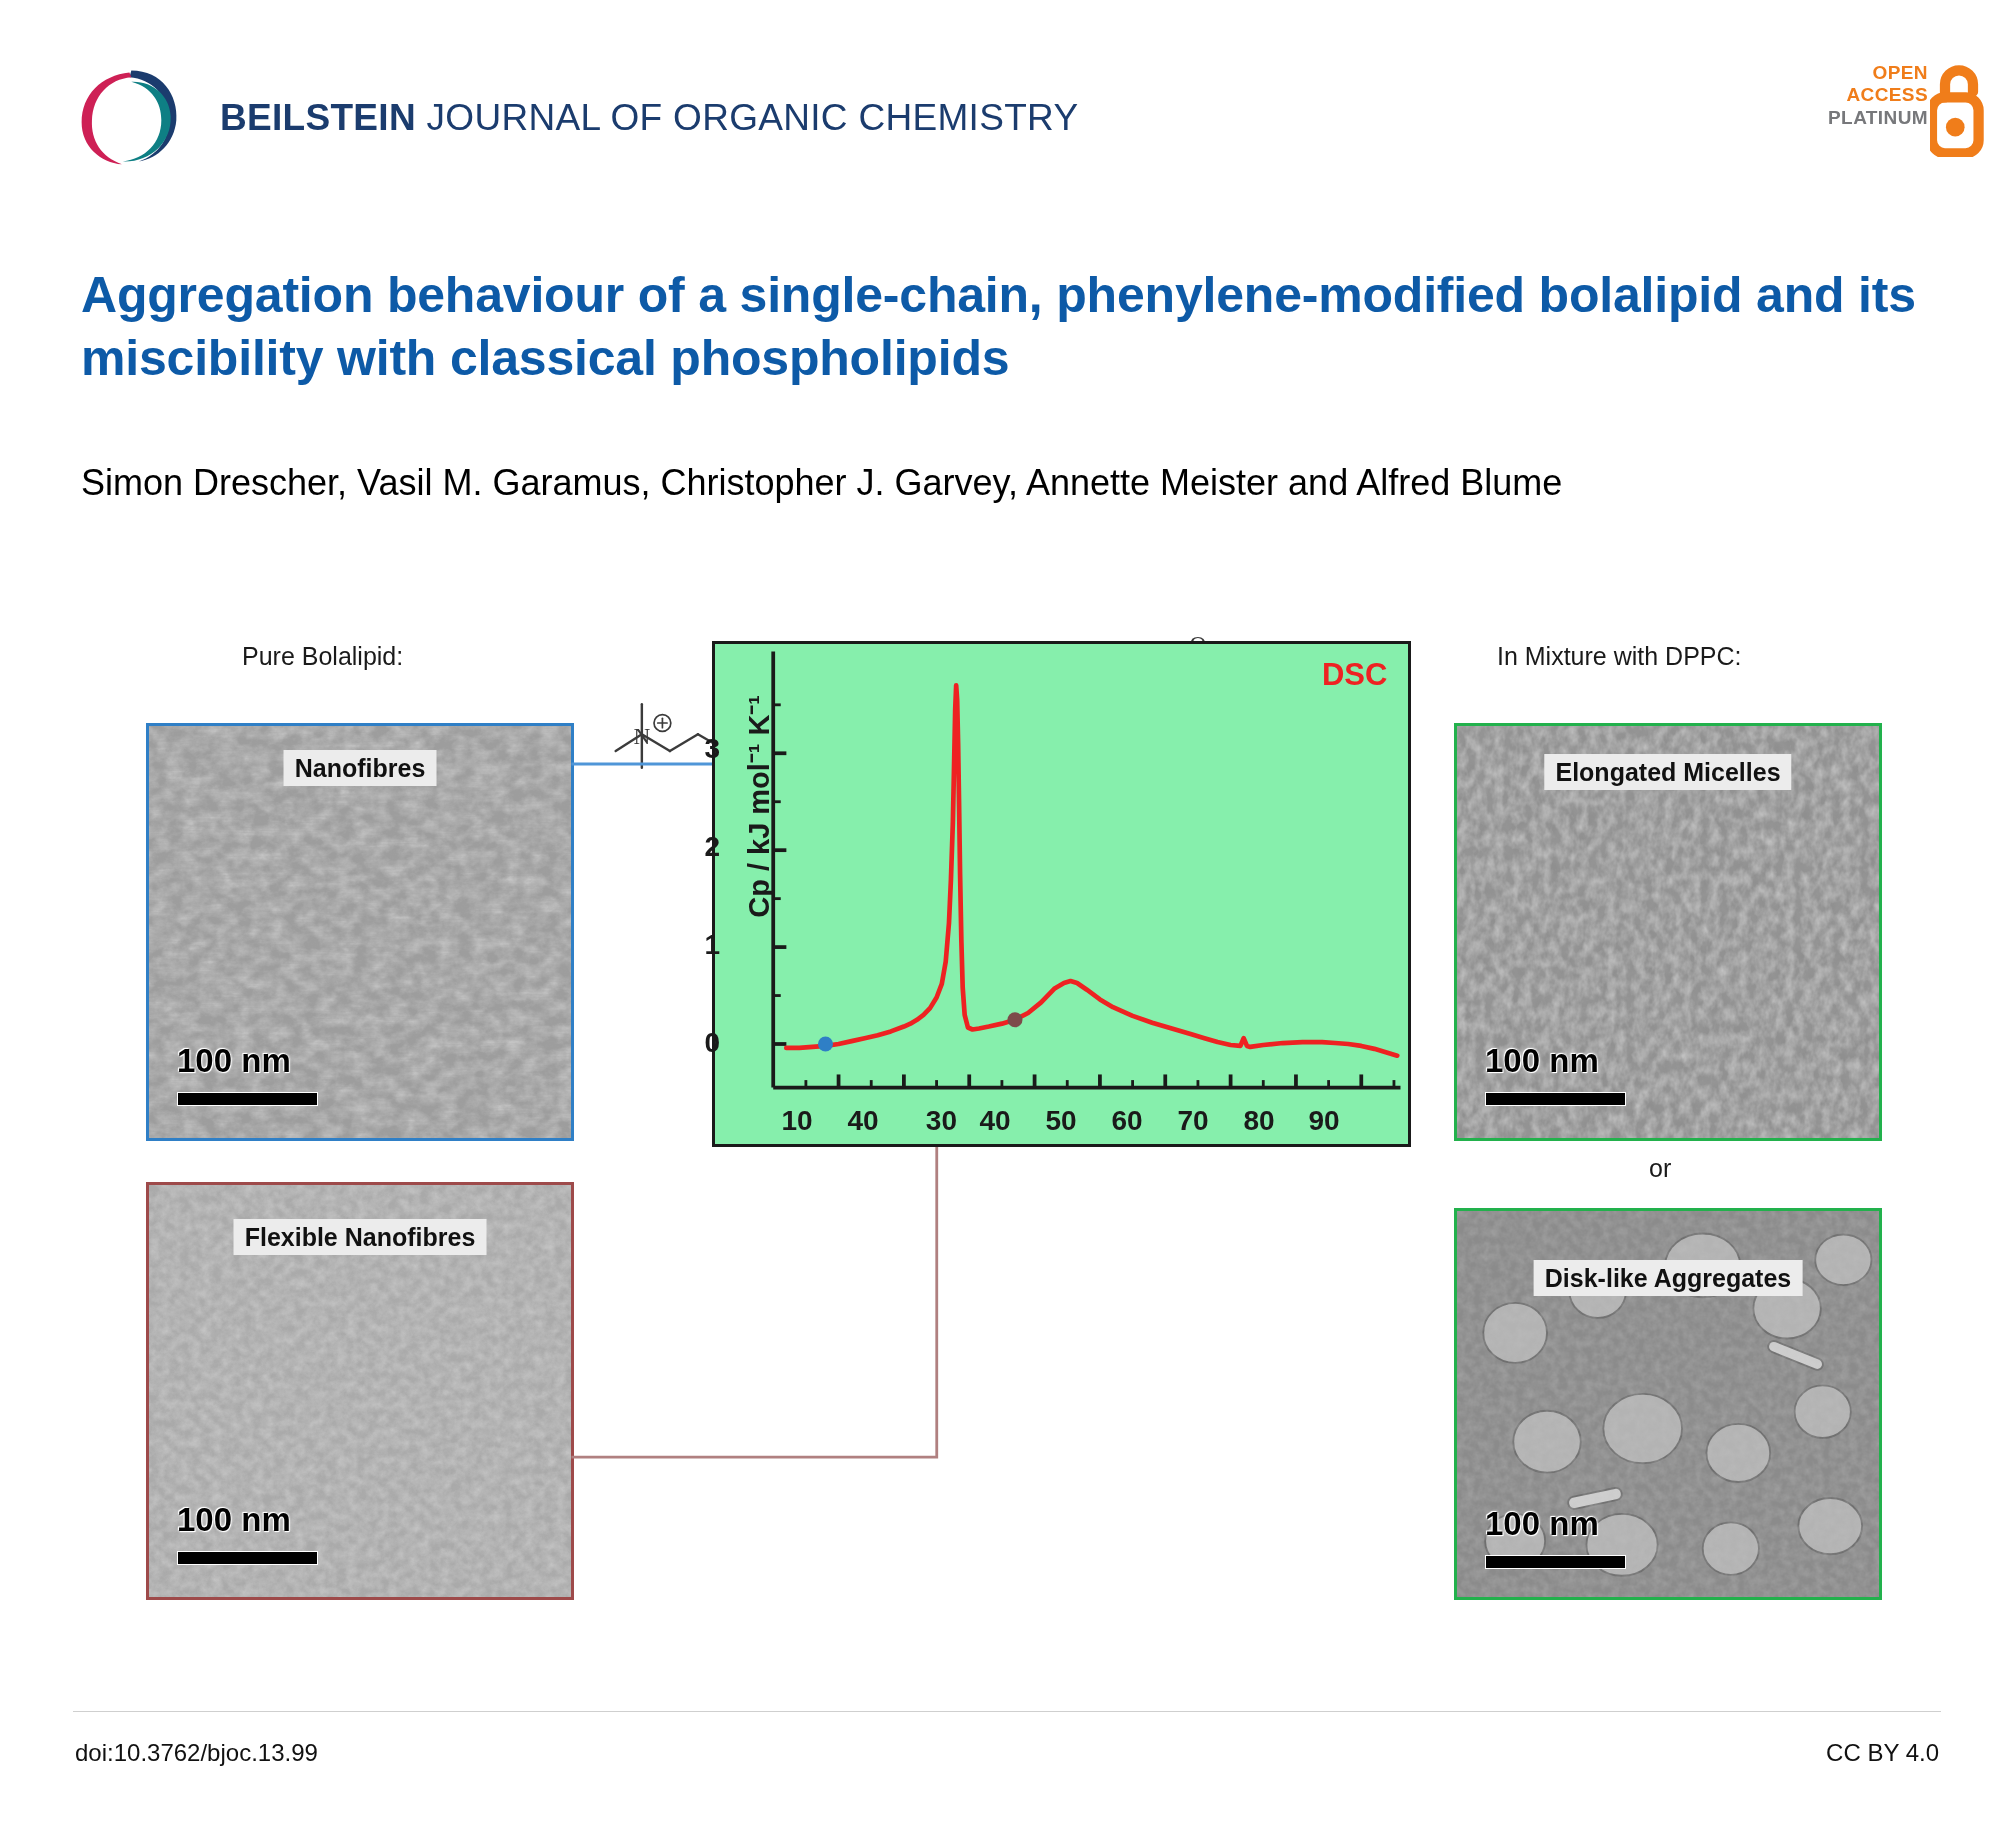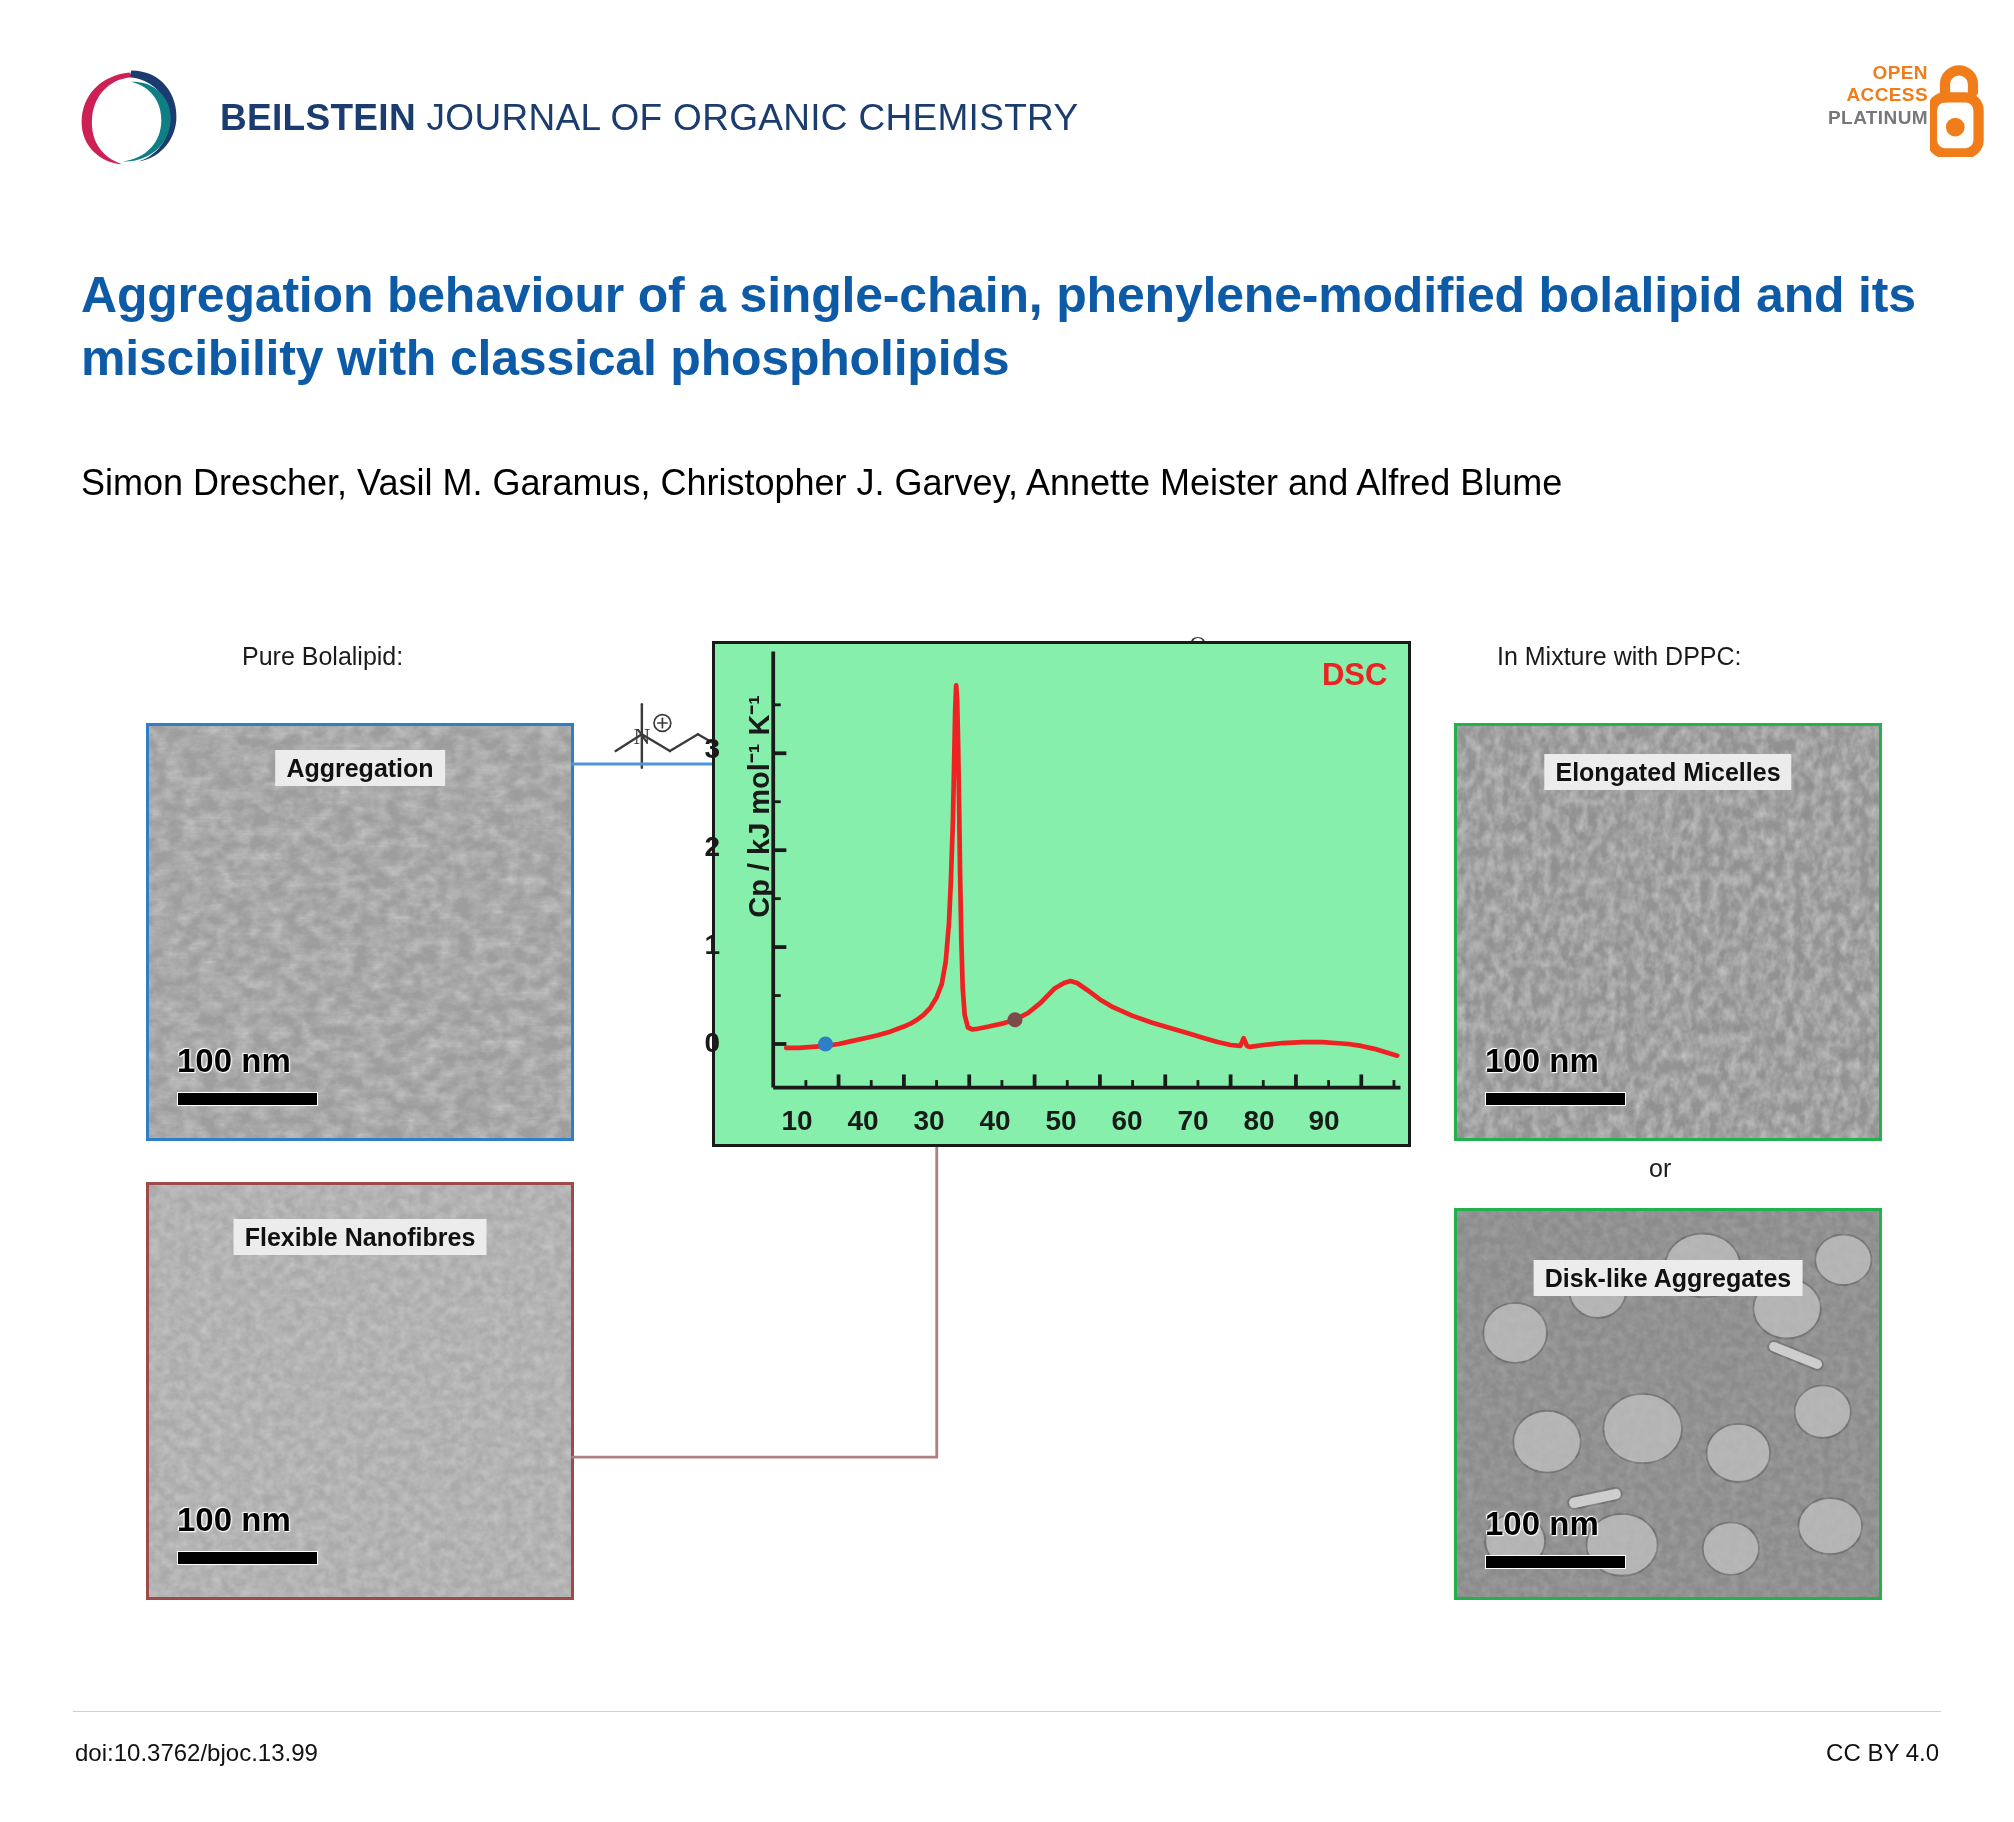--- a/index.html
+++ b/index.html
@@ -98,21 +98,21 @@
           </filter>
         <filter id="fnano2">
             <feTurbulence type="turbulence" baseFrequency="0.012 0.30" numOctaves="3" seed="19"></feTurbulence>
           <feColorMatrix type="matrix" values="0 0 0 0 .35 0 0 0 0 .35 0 0 0 0 .35 0 0 0 -.8 .55"></feColorMatrix>
           </filter>
       </defs>
       <rect width="450" height="440" fill="#9d9d9d"></rect>
       <rect width="450" height="440" filter="url(#fnano)" opacity="0.95"></rect>
       <rect width="450" height="440" filter="url(#fnano2)" opacity="0.55"></rect>
     </svg>
-    <div class="caption" style="top:24px;">Aggregation</div>
+    <div class="caption" style="top:24px;">Nanofibres</div>
     <div class="scalebar-label" style="left:28px;bottom:58px;">100 nm</div>
     <div class="scalebar" style="left:28px;bottom:32px;width:139px;"></div>
   </div>
 
   <div class="tem" id="tem-flexible" style="left:146px;top:536px;width:422px;height:412px;border:3.7px solid #9e4a4a;">
     <svg class="inner" viewBox="0 0 450 440" preserveAspectRatio="none">
       <defs>
         <filter id="fflex">
             <feTurbulence type="fractalNoise" baseFrequency="0.09 0.10" numOctaves="4" seed="31"></feTurbulence>
           <feColorMatrix type="matrix" values="0 0 0 0 .66 0 0 0 0 .66 0 0 0 0 .66 0 0 0 -1.1 .82"></feColorMatrix>
@@ -314,21 +314,21 @@
   <div id="ylabel">Cp / kJ mol⁻¹ K⁻¹</div>
   <div id="ytick-layer">
       <div class="ytick-label" style="left: 683px; top: 381px;">0</div>
       <div class="ytick-label" style="left: 683px; top: 283px;">1</div>
       <div class="ytick-label" style="left: 683px; top: 185px;">2</div>
       <div class="ytick-label" style="left: 683px; top: 87px;">3</div>
     </div>
   <div id="xtick-layer">
       <div class="xtick-label" style="left: 769px; top: 459px;">10</div>
       <div class="xtick-label" style="left: 835px; top: 459px;">40</div>
-      <div class="xtick-label" style="left: 901px; top: 459px;">30</div>
+      <div class="xtick-label" style="left: 901px; top: 459px; text-align: right;">30</div>
       <div class="xtick-label" style="left: 967px; top: 459px;">40</div>
       <div class="xtick-label" style="left: 1033px; top: 459px;">50</div>
       <div class="xtick-label" style="left: 1099px; top: 459px;">60</div>
       <div class="xtick-label" style="left: 1165px; top: 459px;">70</div>
       <div class="xtick-label" style="left: 1231px; top: 459px;">80</div>
       <div class="xtick-label" style="left: 1296px; top: 459px;">90</div>
     </div>
 </div>
 
 <div id="rule"></div>

